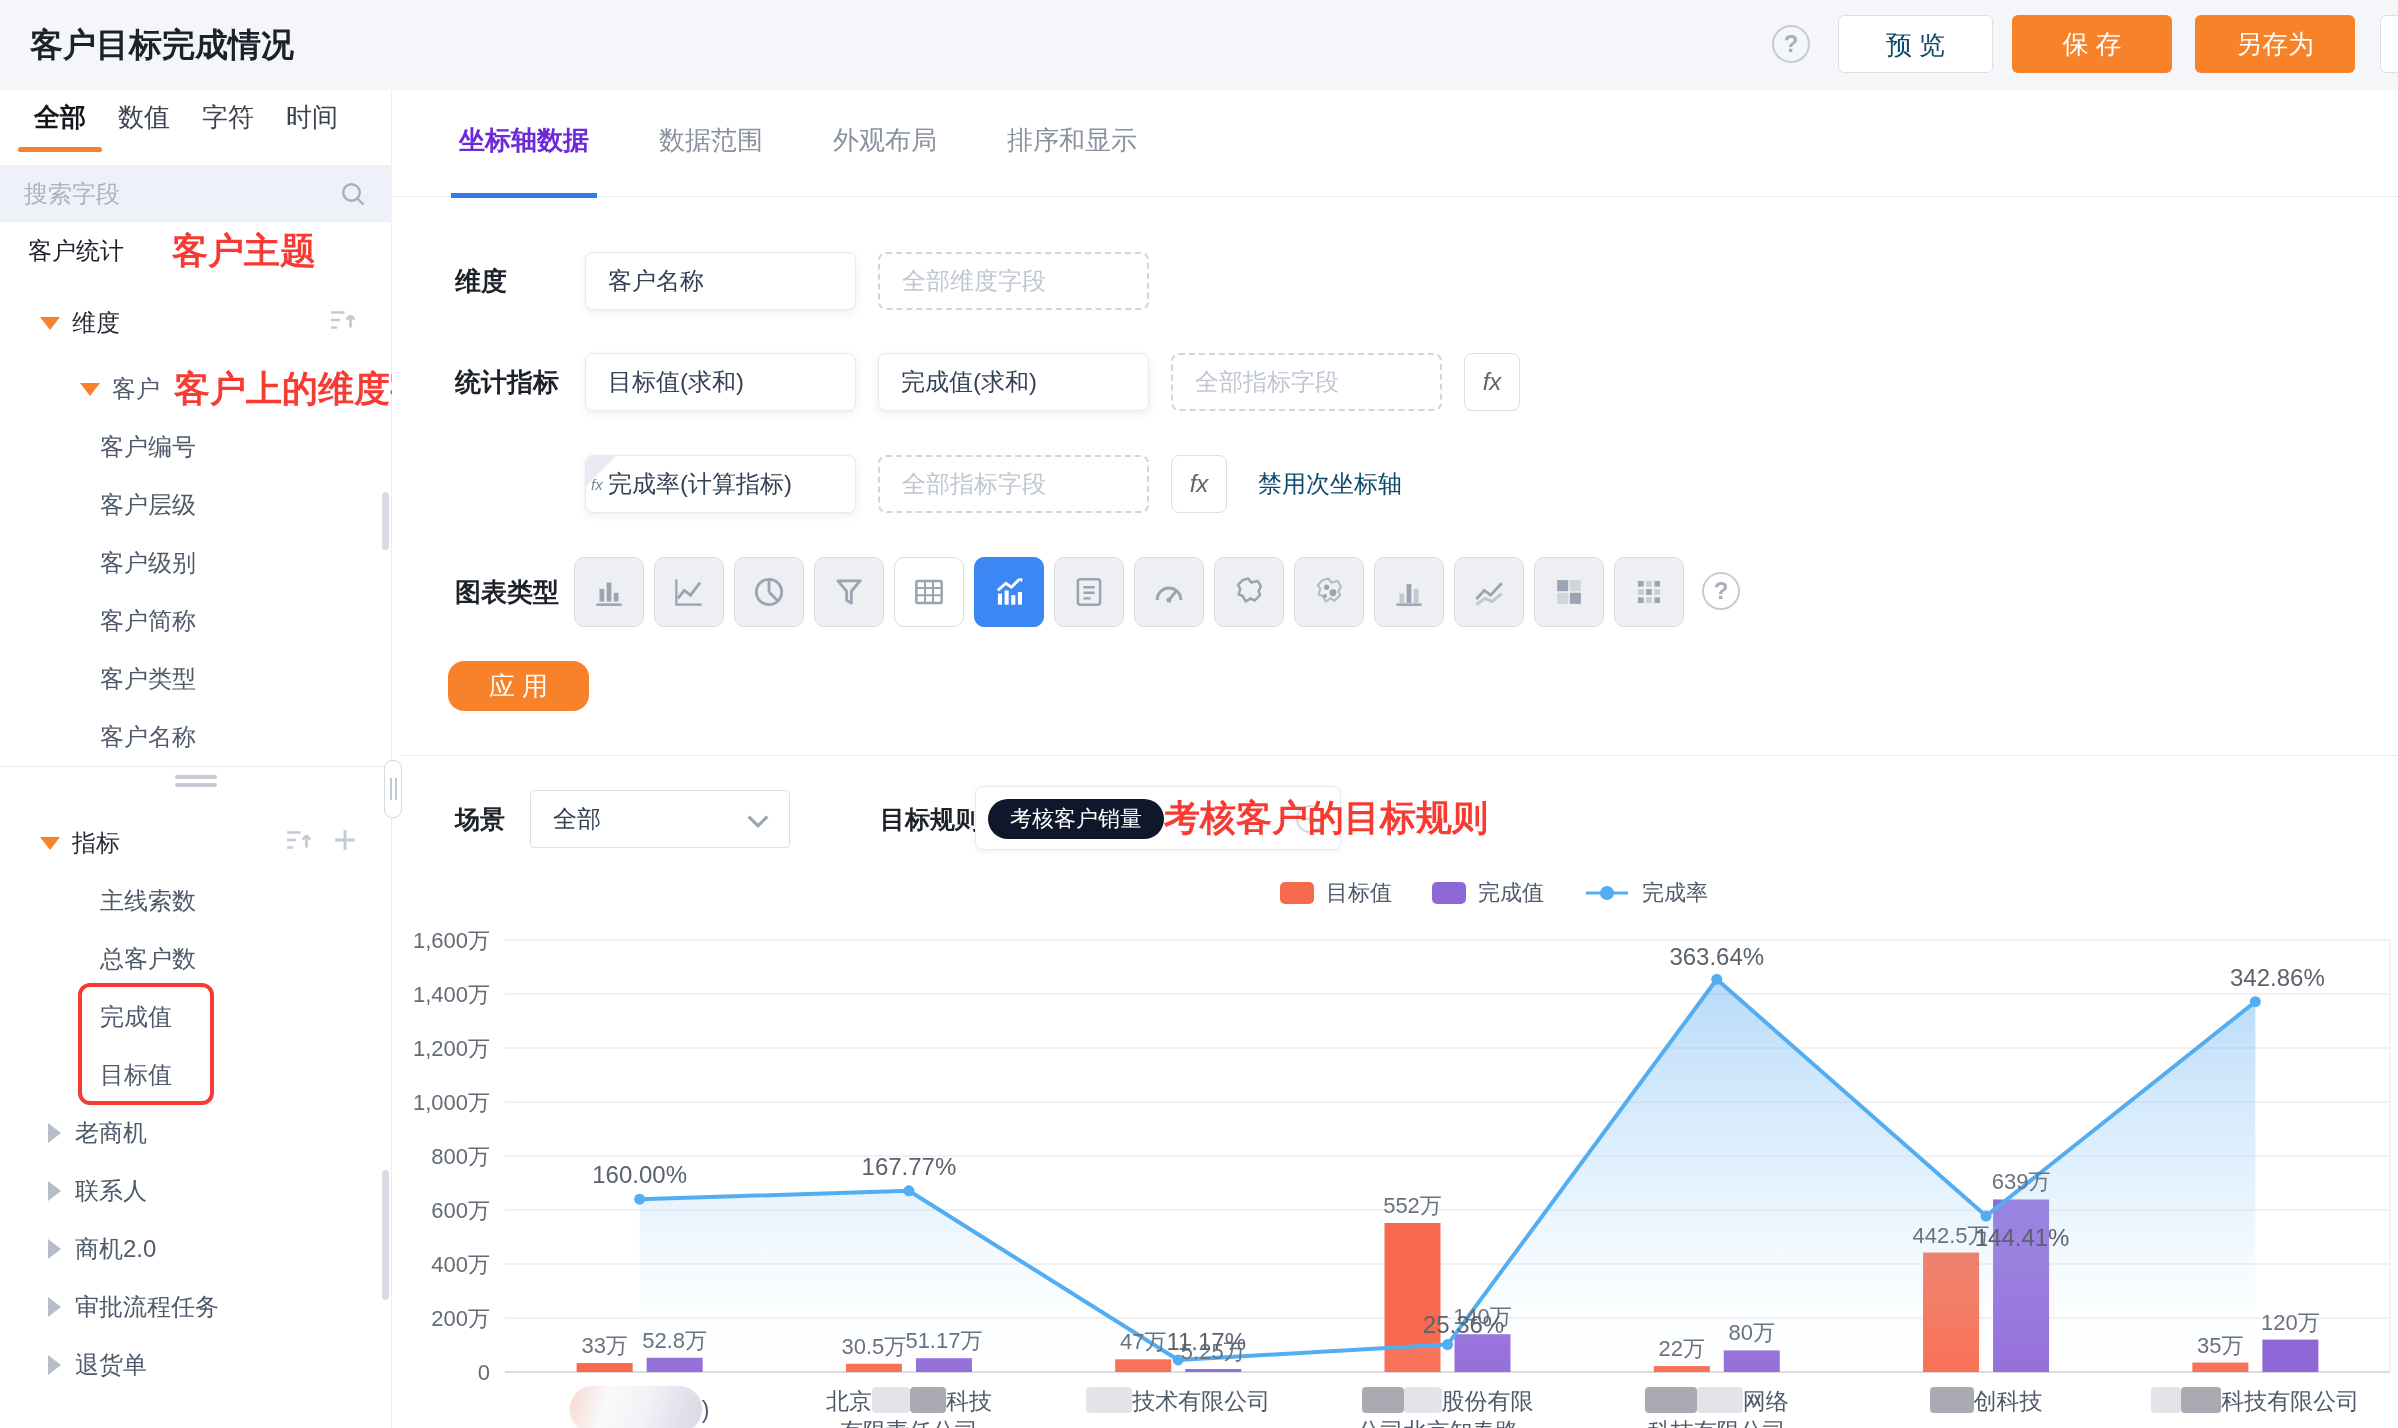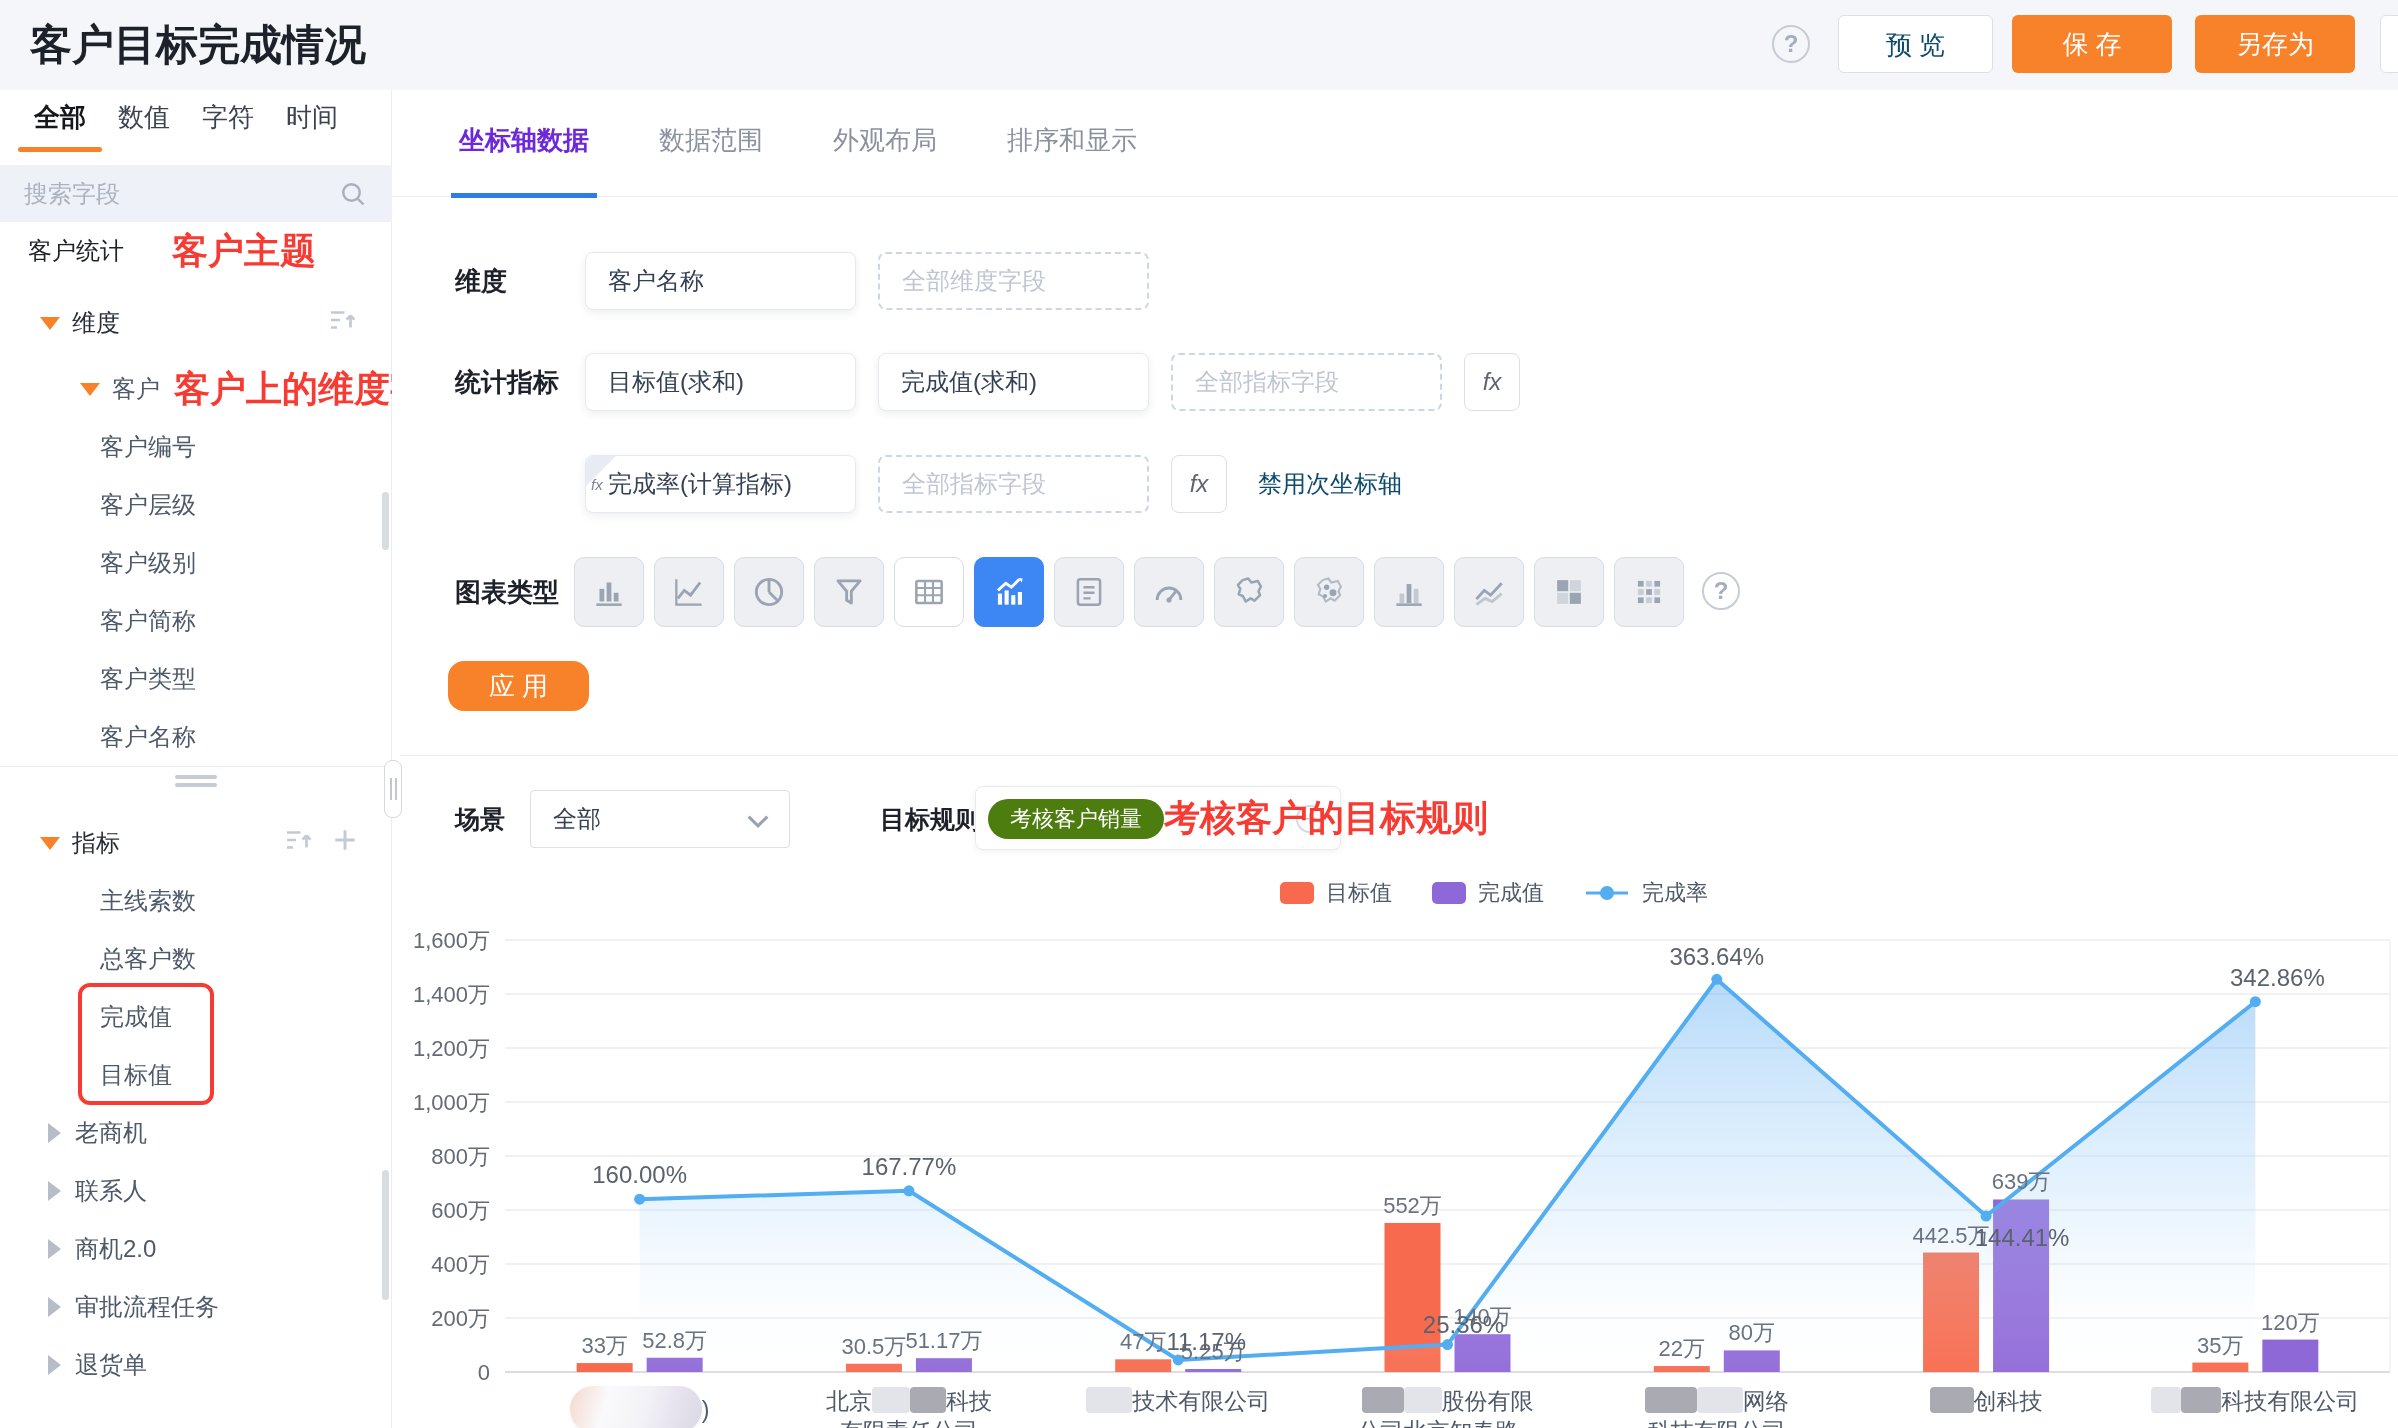--- a/index.html
+++ b/index.html
@@ -1,21 +1,21 @@
 <!DOCTYPE html>
 <html><head>
 <meta charset="utf-8">
 <style>
   * { margin:0; padding:0; box-sizing:border-box; }
   body { font-family:"Liberation Sans","DejaVu Sans",sans-serif; background:#fff; }
   .app { position:relative; width:2398px; height:1428px; overflow:hidden; background:#fff; }
 
   
   .topbar { position:absolute; left:0; top:0; width:2398px; height:90px; background:#F4F6F9; }
-  .topbar h1 { position:absolute; left:30px; top:0; height:90px; line-height:90px; font-size:42px; font-weight:600; color:#1D2129; }
+  .topbar h1 { position:absolute; left:30px; top:0; height:90px; line-height:90px; font-size:33px; font-weight:600; color:#1D2129; }
   .help-circle { position:absolute; width:38px; height:38px; border:2px solid #C6CBD4; border-radius:50%; color:#A6AEBB; font-size:24px; font-weight:bold; text-align:center; line-height:34px; background:transparent; }
   .topbar .help-circle { left:1772px; top:25px; }
   .btn { position:absolute; top:15px; height:58px; border-radius:6px; font-size:26px; text-align:center; line-height:58px; cursor:pointer; border:none; }
   .btn.ghost { background:#fff; border:1px solid #DCDFE6; color:#0c4a6e; }
   .btn.primary { background:#F8822A; color:#fff; }
   #btn-preview { left:1838px; width:155px; }
   #btn-save { left:2012px; width:160px; }
   #btn-saveas { left:2195px; width:160px; }
   #btn-sliver { left:2380px; width:60px; background:#fff; border:1px solid #DCDFE6; }
 
@@ -76,21 +76,21 @@
 
   .apply-btn { position:absolute; left:56px; top:571px; width:141px; height:50px; background:#F8822A; border:none; border-radius:16px; color:#fff; font-size:26px; cursor:pointer; }
   .section-divider { position:absolute; left:8px; right:0; top:665px; border-top:1px solid #EAECEF; }
 
   .scene-row { position:absolute; left:0; top:694px; width:2006px; height:70px; }
   .scene-label { position:absolute; left:63px; top:0; height:70px; line-height:70px; font-size:25px; font-weight:600; color:#1D2129; }
   .scene-select { position:absolute; left:138px; top:6px; width:260px; height:58px; border:1px solid #DCDFE6; border-radius:4px; background:#fff; font-size:24px; color:#344054; line-height:56px; padding-left:22px; cursor:pointer; }
   .scene-select svg { position:absolute; right:20px; top:24px; }
   .rule-label { position:absolute; left:488px; top:0; height:70px; line-height:70px; font-size:25px; font-weight:600; color:#1D2129; }
   .rule-box { position:absolute; left:583px; top:2px; width:366px; height:64px; background:#fff; border:1px solid #E8EAF0; border-radius:8px; box-shadow:0 2px 6px rgba(31,41,55,.06); }
-  .rule-tag { position:absolute; left:12px; top:12px; height:40px; border-radius:20px; background:#4d7c0f; color:#fff; font-size:22px; line-height:40px; padding:0 22px; cursor:pointer; }
+  .rule-tag { position:absolute; left:12px; top:12px; height:40px; border-radius:20px; background:#0f172a; color:#fff; font-size:22px; line-height:40px; padding:0 22px; cursor:pointer; }
   .rule-plus { position:absolute; left:320px; top:18px; width:28px; height:28px; border:2px solid #D5DAE1; border-radius:50%; color:#C2C8D1; font-size:22px; line-height:24px; text-align:center; }
   .rule-note { position:absolute; left:772px; top:10px; font-size:36px; font-weight:bold; color:#F73B32; white-space:nowrap; z-index:4; }
 
   .legend { position:absolute; left:888px; top:788px; display:flex; align-items:center; gap:40px; }
   .legend .item { display:flex; align-items:center; gap:12px; font-size:22px; color:#4E5969; cursor:pointer; }
   .legend .sw { width:34px; height:22px; border-radius:5px; }
 
   .chart-area { position:absolute; left:0; top:780px; width:2006px; height:558px; }
   .chart-area svg text { font-family:"Liberation Sans","DejaVu Sans",sans-serif; }
   #x-labels { position:absolute; left:0; top:0; width:2006px; height:558px; pointer-events:none; }

